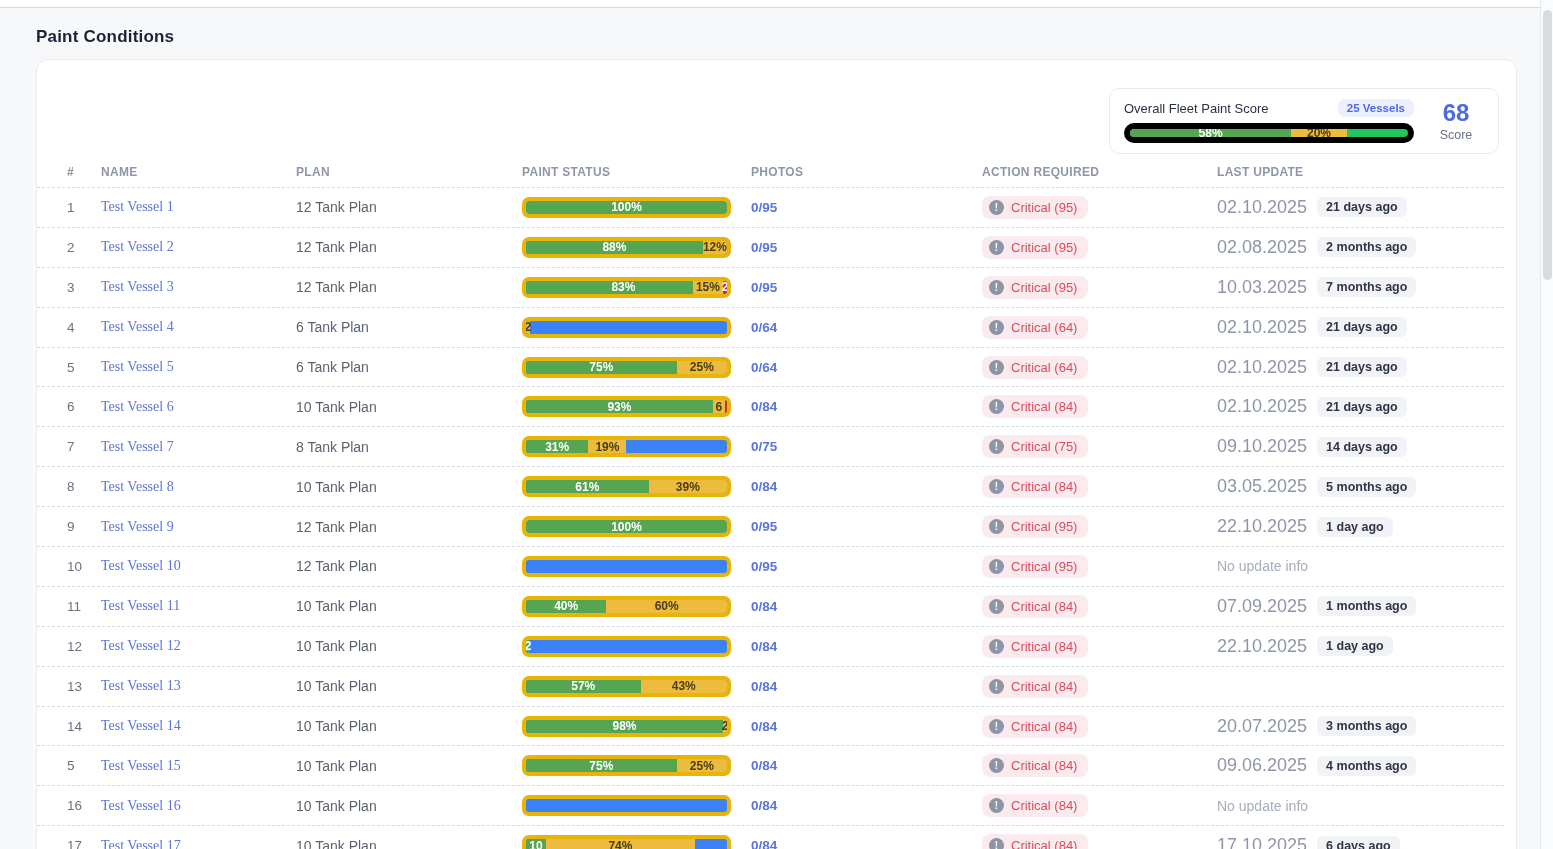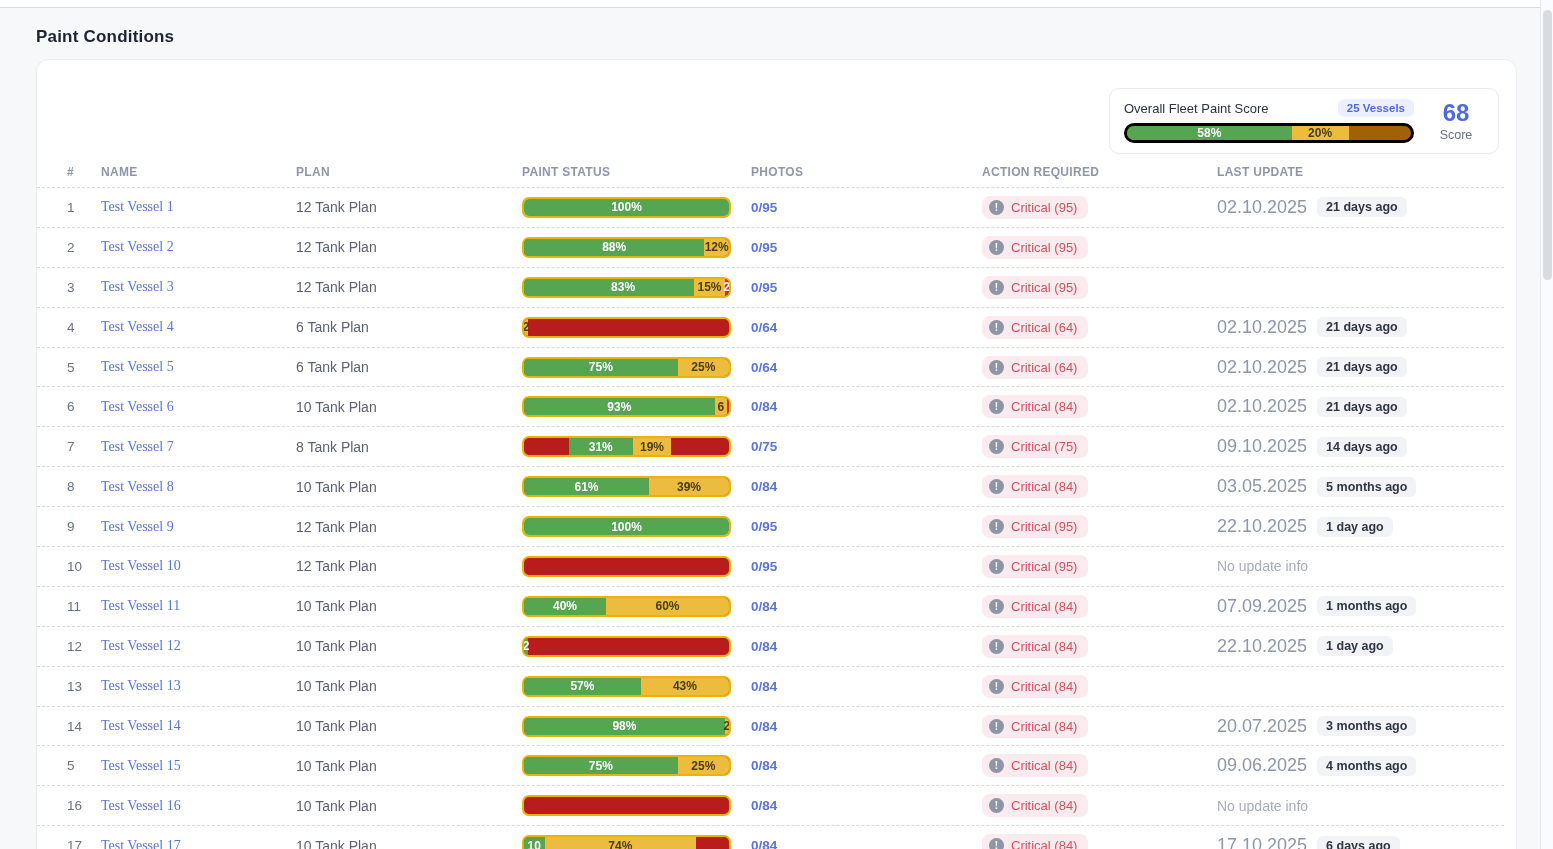--- a/index.html
+++ b/index.html
@@ -20,36 +20,36 @@
   .search-box input::placeholder { color:#9aa3b2; }
   
   .fleet-card { position:absolute; left:1072px; top:28px; width:390px; height:66px;
     border:1px solid #e9ebf0; border-radius:10px; background:#fff;
     padding:10px 14px 10px 14px; display:flex; align-items:center; gap:14px; }
   .fleet-left { flex:1; }
   .fleet-top { display:flex; align-items:center; justify-content:space-between; }
   .fleet-label { font-size:13px; color:#2a3142; font-weight:500; }
   .vessels-pill { font-size:11.5px; font-weight:600; color:#4d6bdf; background:#eceffd;
     padding:3px 9px; border-radius:7px; }
-  .fleet-bar { margin-top:6px; height:20px; width:100%; background:#a16207;
-    border:3px solid #000000; border-radius:10px; display:flex; overflow:hidden; }
+  .fleet-bar { margin-top:6px; height:20px; width:100%; background:#22c55e;
+    border:6px solid #000000; border-radius:10px; display:flex; overflow:hidden; }
   .fleet-right { width:56px; text-align:center; }
   .fleet-score { font-size:24px; font-weight:700; color:#4d6bdf; line-height:1.05; }
   .fleet-score-label { font-size:12.5px; color:#6b7280; margin-top:2px; }
   
   .thead, .trow { display:grid;
     grid-template-columns:34px 195px 226px 229px 231px 235px 1fr;
     align-items:center; padding-left:30px; margin:0 12px 0 0; }
   .thead { margin-top:96px; height:32px; border-bottom:1px dashed #d7dbe2; }
   .th { font-size:12px; font-weight:700; color:#8e96a8; letter-spacing:.3px; }
   .trow { height:39.9px; border-bottom:1px dashed #d7dbe2; }
   .c-num { font-size:13.5px; color:#6b7280; }
   .c-name { font-size:14px; font-weight:500; color:#5b74d8; text-decoration:none; cursor:pointer;font-family:Liberation Serif, serif; }
   .c-plan { font-size:14px; color:#5c6370; }
-  .bar-track { width:209px; height:21px; background:#b91c1c; border:2px solid #eab308;
+  .bar-track { width:209px; height:21px; background:#3b82f6; border:4px solid #eab308;
     border-radius:7px; display:flex; overflow:hidden; }
   .seg { height:100%; display:flex; align-items:center; justify-content:center; }
   .seg span { font-size:12px; font-weight:700; white-space:nowrap; }
   .seg-green  { background:#56a552; } .seg-green span  { color:#ffffff; }
   .seg-yellow { background:#ecbc3e; } .seg-yellow span { color:#4a3d15; }
   .seg-red    { background:#bf3430; } .seg-red span    { color:#ffffff; }
   .c-photos { font-size:13.5px; font-weight:600; color:#5b74d8; text-decoration:none; cursor:pointer; }
   .badge { display:inline-flex; align-items:center; gap:7px; background:#fcebee;
     border-radius:8px; padding:4px 11px 4px 7px; width:fit-content; }
   .badge-icon { width:15px; height:15px; border-radius:50%; background:#8d95a7; color:#fff;
@@ -141,20 +141,24 @@
               <div class="seg seg-yellow" style="width: 12%;">
                 <span>12%</span>
               </div>
             </div>
           </div>
           <a class="c-photos">0/95</a>
           <div><div class="badge">
               <span class="badge-icon">!</span>
               <span class="badge-text">Critical (95)</span>
             </div></div>
+          <div class="c-update">
+            <span class="upd-date">02.08.2025</span>
+            <span class="upd-ago">2 months ago</span>
+          </div>
         </div>
         <div class="trow">
           <span class="c-num">3</span>
           <a class="c-name">Test Vessel 3</a>
           <span class="c-plan">12 Tank Plan</span>
           <div>
             <div class="bar-track">
               <div class="seg seg-green" style="width: 83%; padding-left: 28px;">
                 <span>83%</span>
               </div>
@@ -164,20 +168,24 @@
               <div class="seg seg-red" style="width: 2%;">
                 <span>2</span>
               </div>
             </div>
           </div>
           <a class="c-photos">0/95</a>
           <div><div class="badge">
               <span class="badge-icon">!</span>
               <span class="badge-text">Critical (95)</span>
             </div></div>
+          <div class="c-update">
+            <span class="upd-date">10.03.2025</span>
+            <span class="upd-ago">7 months ago</span>
+          </div>
         </div>
         <div class="trow">
           <span class="c-num">4</span>
           <a class="c-name">Test Vessel 4</a>
           <span class="c-plan">6 Tank Plan</span>
           <div>
             <div class="bar-track">
               <div class="seg seg-yellow" style="width: 2%;">
                 <span>2</span>
               </div>
@@ -241,21 +249,21 @@
             <span class="upd-date">02.10.2025</span>
             <span class="upd-ago">21 days ago</span>
           </div>
         </div>
         <div class="trow">
           <span class="c-num">7</span>
           <a class="c-name">Test Vessel 7</a>
           <span class="c-plan">8 Tank Plan</span>
           <div>
             <div class="bar-track">
-              <div class="seg seg-green" style="width: 31%; margin-left: 45px;">
+              <div class="seg seg-green" style="width: 31%;">
                 <span>31%</span>
               </div>
               <div class="seg seg-yellow" style="width: 19%;">
                 <span>19%</span>
               </div>
             </div>
           </div>
           <a class="c-photos">0/75</a>
           <div><div class="badge">
               <span class="badge-icon">!</span>

